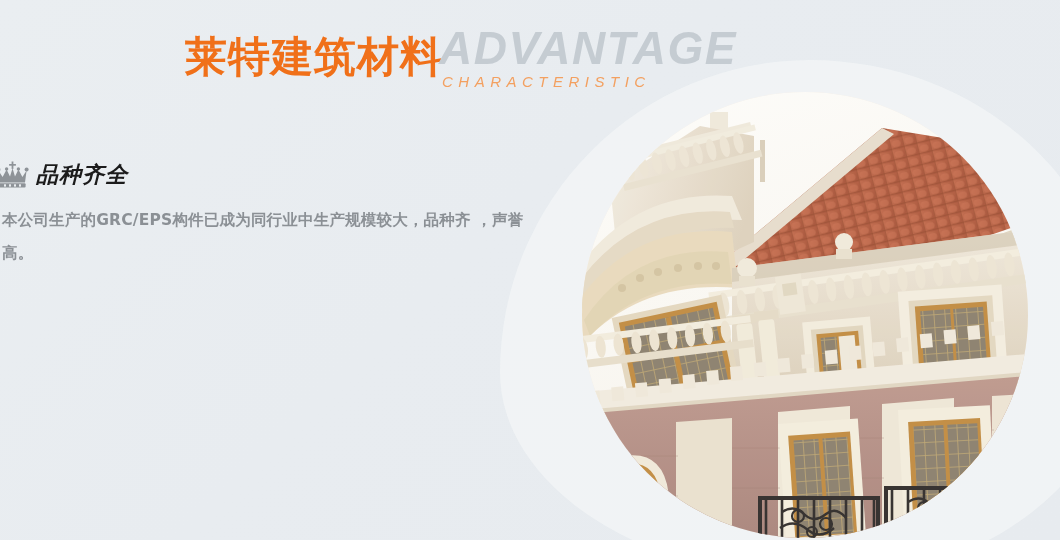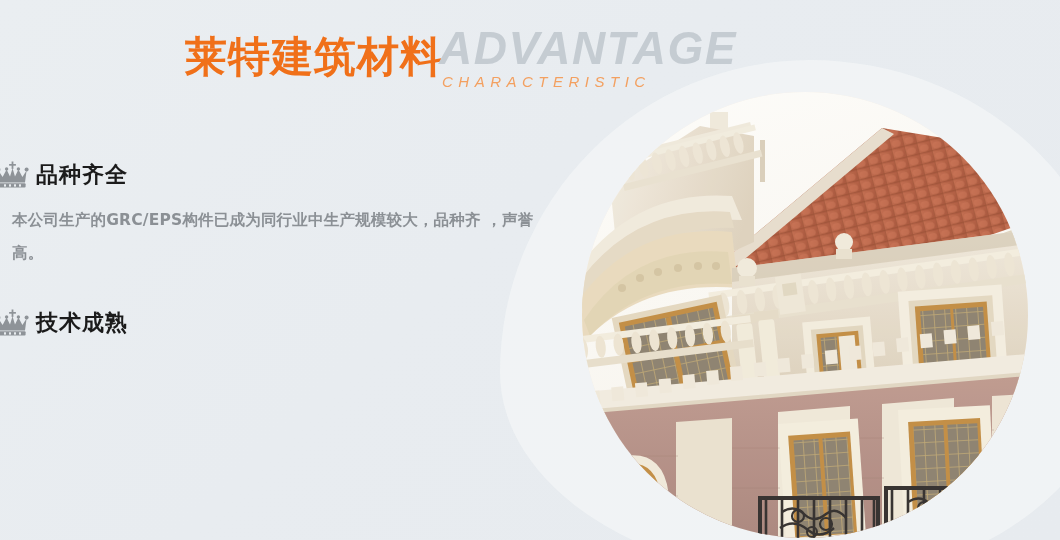--- a/index.html
+++ b/index.html
@@ -33,30 +33,30 @@
   }
   .en-sub{
     font-size:15px;font-weight:400;color:#f3a060;line-height:1.2;
     letter-spacing:5.5px;white-space:nowrap;margin-top:2px;margin-left:3px;
     font-family:"Liberation Sans","DejaVu Sans",sans-serif;
   }
 
   
   .features{position:absolute;left:0;top:160px;width:560px;}
   .feature{margin-bottom:38px;}
-  .f-head{display:flex;align-items:center;height:30px;margin-bottom:14px;}
+  .f-head{display:flex;align-items:center;height:30px;margin-bottom:14px;font-style:italic;}
   .crown{width:34px;height:28px;margin-left:-4px;flex:0 0 auto;display:block;}
   .f-title{
     font-size:22px;font-weight:700;color:#1b1b1b;letter-spacing:1px;
     margin-left:6px;line-height:1;
     font-family:"DejaVu Sans","Liberation Sans",sans-serif;
   }
   .f-body{
     font-size:15.5px;font-weight:700;color:#8b9095;line-height:33px;
-    letter-spacing:.2px;width:548px;padding-left:12px;
+    letter-spacing:.2px;width:548px;padding-left:2px;
     font-family:"DejaVu Sans","Liberation Sans",sans-serif;
   }
 
   
   .photo{
     position:absolute;left:582px;top:92px;width:446px;height:446px;
     border-radius:50%;overflow:hidden;background:#efe9e2;
   }
   .photo svg{display:block;width:100%;height:100%;}
 </style>
@@ -99,42 +99,20 @@
             <rect x="18.0" y="23.3" width="2.0" height="2.3"></rect>
             <rect x="23.0" y="23.3" width="2.0" height="2.3"></rect>
           </g>
         </svg>
         <div class="f-title">品种齐全</div>
       </div>
       <div class="f-body">本公司生产的GRC/EPS构件已成为同行业中生产规模较大，品种齐 ，声誉高。</div>
     </div>
 
     <div class="feature">
-      <div class="f-head">
-        <svg class="crown" viewBox="0 0 34 28">
-          <g fill="#8e9398">
-            <rect x="15.6" y="0.5" width="1.8" height="7.4"></rect>
-            <rect x="13.1" y="3.0" width="6.8" height="1.7"></rect>
-            <path d="M2.4 9.6 L6.6 16.0 L10.6 8.6 L14.0 15.4 L16.5 7.2 L19.0 15.4 L22.4 8.6 L26.4 16.0 L30.6 9.6
-                     L29.0 21.4 L4.0 21.4 Z"></path>
-            <rect x="3.4" y="22.3" width="26.2" height="4.2" rx="1"></rect>
-            <circle cx="2.4" cy="8.6" r="2.0"></circle>
-            <circle cx="30.6" cy="8.6" r="2.0"></circle>
-            <circle cx="10.6" cy="7.9" r="1.7"></circle>
-            <circle cx="22.4" cy="7.9" r="1.7"></circle>
-          </g>
-          <g fill="#e9edf0">
-            <rect x="8.0" y="23.3" width="2.0" height="2.3"></rect>
-            <rect x="13.0" y="23.3" width="2.0" height="2.3"></rect>
-            <rect x="18.0" y="23.3" width="2.0" height="2.3"></rect>
-            <rect x="23.0" y="23.3" width="2.0" height="2.3"></rect>
-          </g>
-        </svg>
-        <div class="f-title">技术成熟</div>
-      </div>
     </div>
 
   </div>
 
   <div class="photo">
     <svg viewBox="0 0 446 446" preserveAspectRatio="xMidYMid slice">
       <defs>
         <linearGradient id="sky" x1="0" y1="0" x2="0.3" y2="1">
           <stop offset="0" stop-color="#fdfcf9"></stop>
             <stop offset="1" stop-color="#f6f3ec"></stop>

